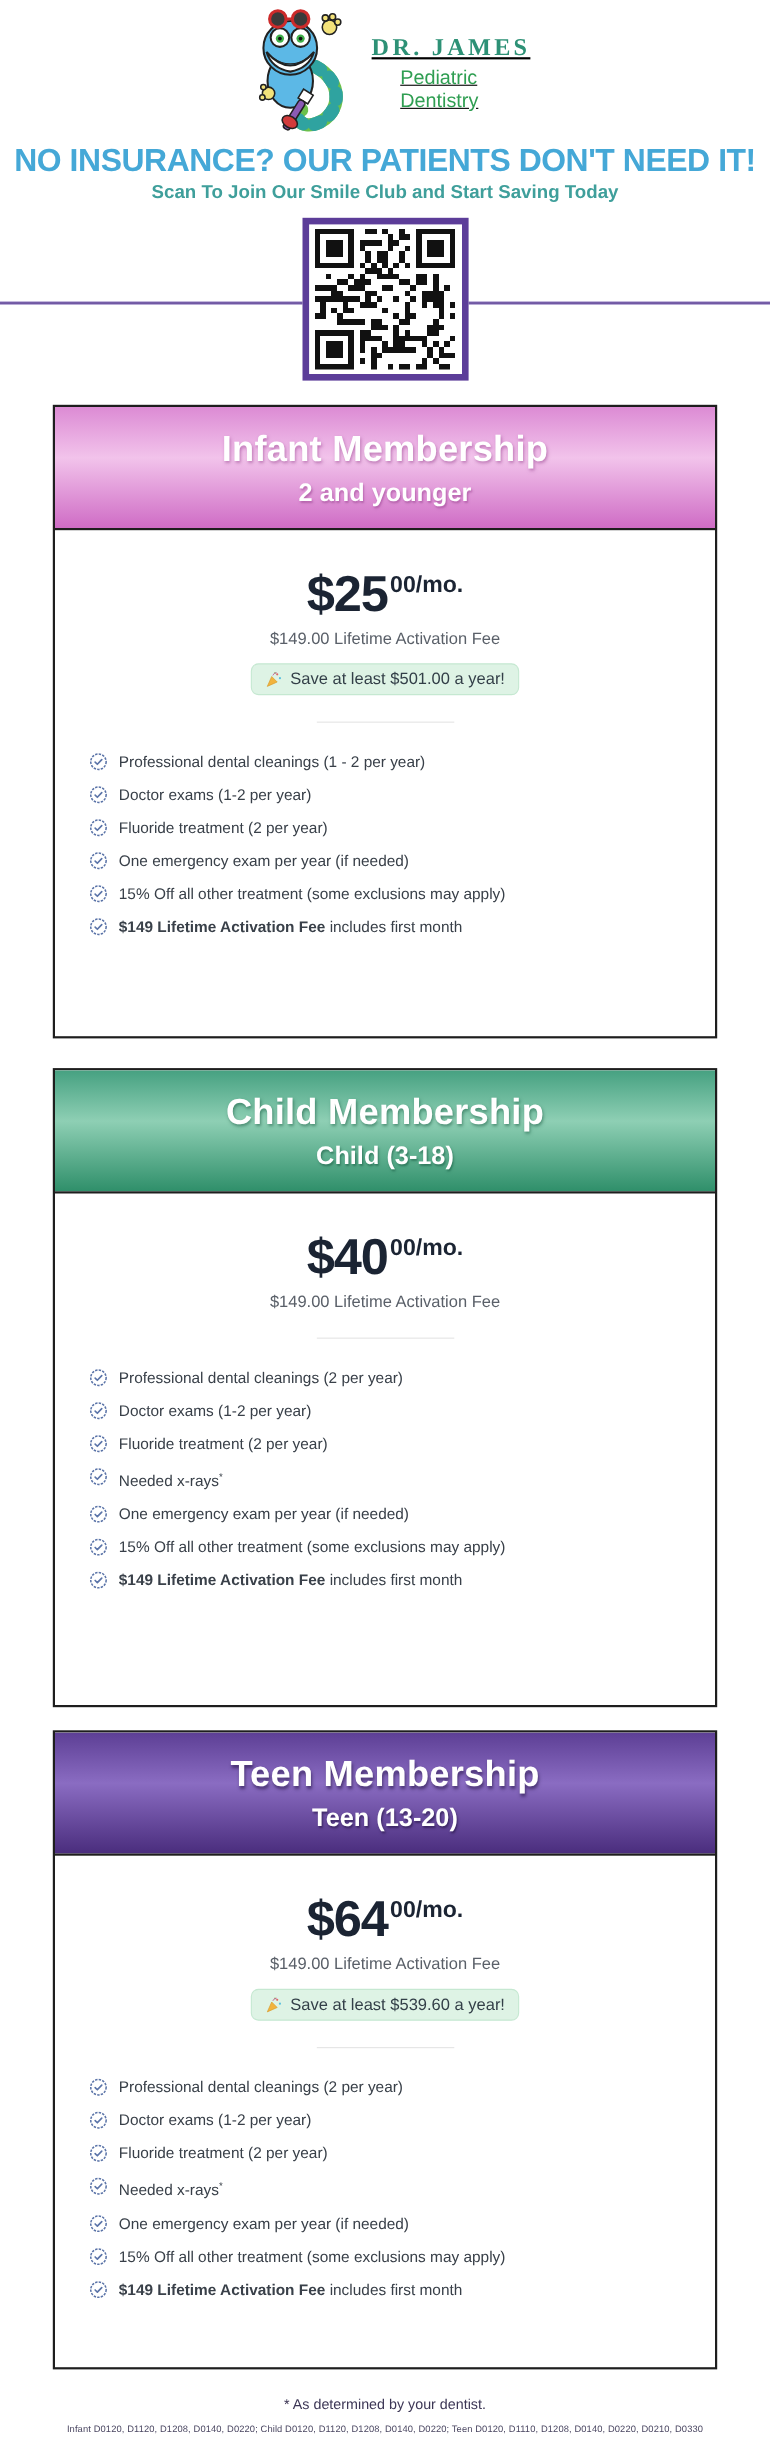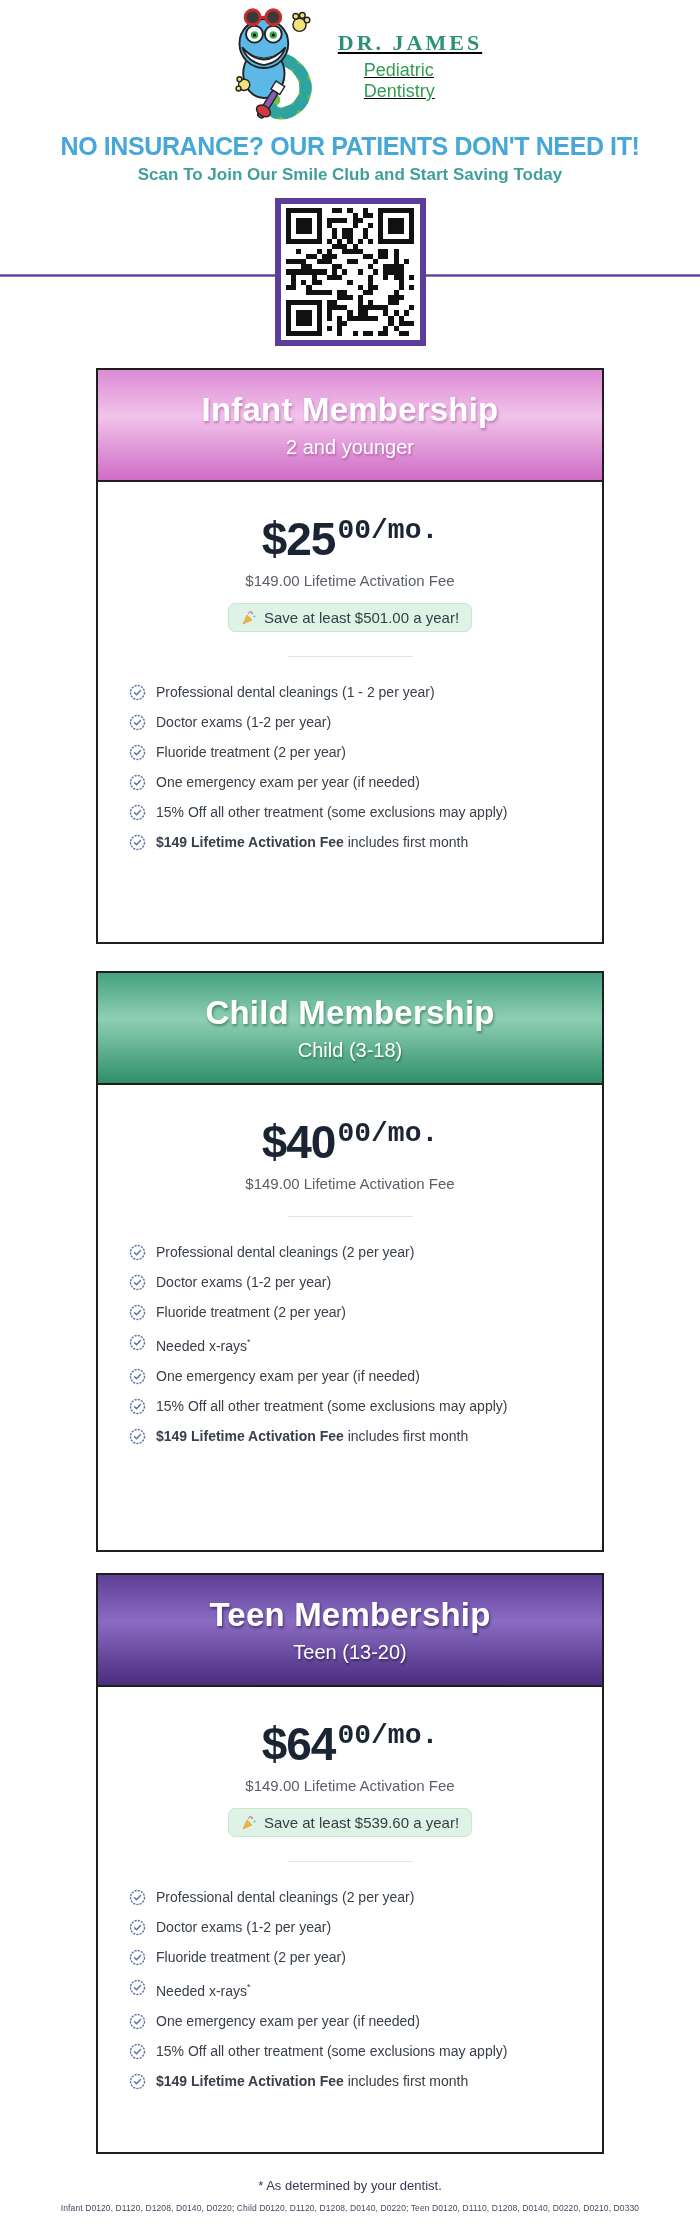--- a/index.html
+++ b/index.html
@@ -10,41 +10,41 @@
     padding-bottom:14px;
     -webkit-font-smoothing:antialiased;
   }
   
   .logo{display:flex;justify-content:center;align-items:center;height:126px;padding-top:4px;text-decoration:underline;}
   .logo-mascot{width:118px;height:122px;}
   .logo-text{margin-left:2px;line-height:1;}
   .brand-name{font-size:22px;font-weight:600;letter-spacing:3px;color:#2d9176;font-family:"Liberation Serif", serif;}
   .brand-tagline{margin-top:6px;font-size:18px;color:#2f9e52;padding-left:26px;line-height:1.15;}
   
-  .headline{text-align:center;font-size:25px;font-weight:800;letter-spacing:-0.4px;color:var(--headline,#45a8d7);margin-top:2px;line-height:28px;}
+  .headline{text-align:center;font-size:29px;font-weight:800;letter-spacing:-0.4px;color:var(--headline,#45a8d7);margin-top:2px;line-height:28px;}
   .subheadline{text-align:center;font-size:17px;font-weight:600;color:var(--subheadline,#3f9f9b);margin-top:4px;line-height:22px;}
   
   .qr-wrap{position:relative;margin-top:12px;height:162px;}
   .h-divider{position:absolute;top:76px;left:0;right:0;height:3px;
     background:linear-gradient(180deg,#a492cb 0%,#5e4495 50%,#a492cb 100%);}
   .qr-box{position:relative;margin:0 auto;width:151px;height:148px;box-sizing:border-box;
     border:6px solid var(--qr-border,#5c3d99);background:#fff;
     display:flex;align-items:center;justify-content:center;}
   
-  .card{width:508px;margin:0 auto;border:2px solid var(--card-border,#1e1e1e);box-sizing:border-box;background:#fff;overflow:hidden;}
+  .card{width:604px;margin:0 auto;border:2px solid var(--card-border,#1e1e1e);box-sizing:border-box;background:#fff;overflow:hidden;}
   .card-infant{height:576px;margin-top:8px;}
   .card-child{height:581px;margin-top:27px;}
   .card-teen{height:581px;margin-top:21px;}
   .card-header{height:112px;border-bottom:2px solid var(--card-border,#1e1e1e);
     display:flex;flex-direction:column;align-items:center;justify-content:center;gap:7px;box-sizing:border-box;}
   .plan-title{font-size:33px;font-weight:800;color:#fff;letter-spacing:0.2px;text-shadow:1px 2px 3px var(--shadow,rgba(0,0,0,.4));}
-  .plan-sub{font-size:20px;font-weight:400;color:#fff;text-shadow:1px 2px 2px var(--shadow,rgba(0,0,0,.4));}
+  .plan-sub{font-size:23px;font-weight:700;color:#fff;text-shadow:1px 2px 2px var(--shadow,rgba(0,0,0,.4));}
   .card-body{text-align:center;padding-top:34px;}
   .price{font-size:46px;font-weight:800;color:var(--price,#1b2433);line-height:1;letter-spacing:-1px;}
-  .cents{font-size:28px;font-weight:700;letter-spacing:0;position:relative;top:-17px;margin-left:2px;font-family:Liberation Mono, monospace;}
+  .cents{font-size:21px;font-weight:700;letter-spacing:0;position:relative;top:-17px;margin-left:2px;}
   .fee{margin-top:10px;font-size:15px;color:var(--fee-text,#5a6069);}
   .badge{display:inline-flex;align-items:center;gap:7px;margin-top:14px;
     background:var(--badge-bg,#def3e5);border:1px solid var(--badge-border,#c5e8d1);
     border-radius:7px;padding:5px 12px;font-size:15px;color:var(--badge-text,#333f48);}
   .mini-divider{width:125px;border:none;border-top:1px solid #e4e4e4;margin:24px auto 0;}
   .features{list-style:none;margin:26px 0 0;padding:0 1px 0 31px;text-align:left;}
   .features li{display:flex;align-items:flex-start;gap:10px;margin-bottom:11px;
     font-size:14px;color:var(--feature-text,#394049);line-height:19px;}
   .features svg{flex:0 0 auto;margin-top:1px;color:var(--check,#5b74a8);}
   .features b{font-weight:700;}

